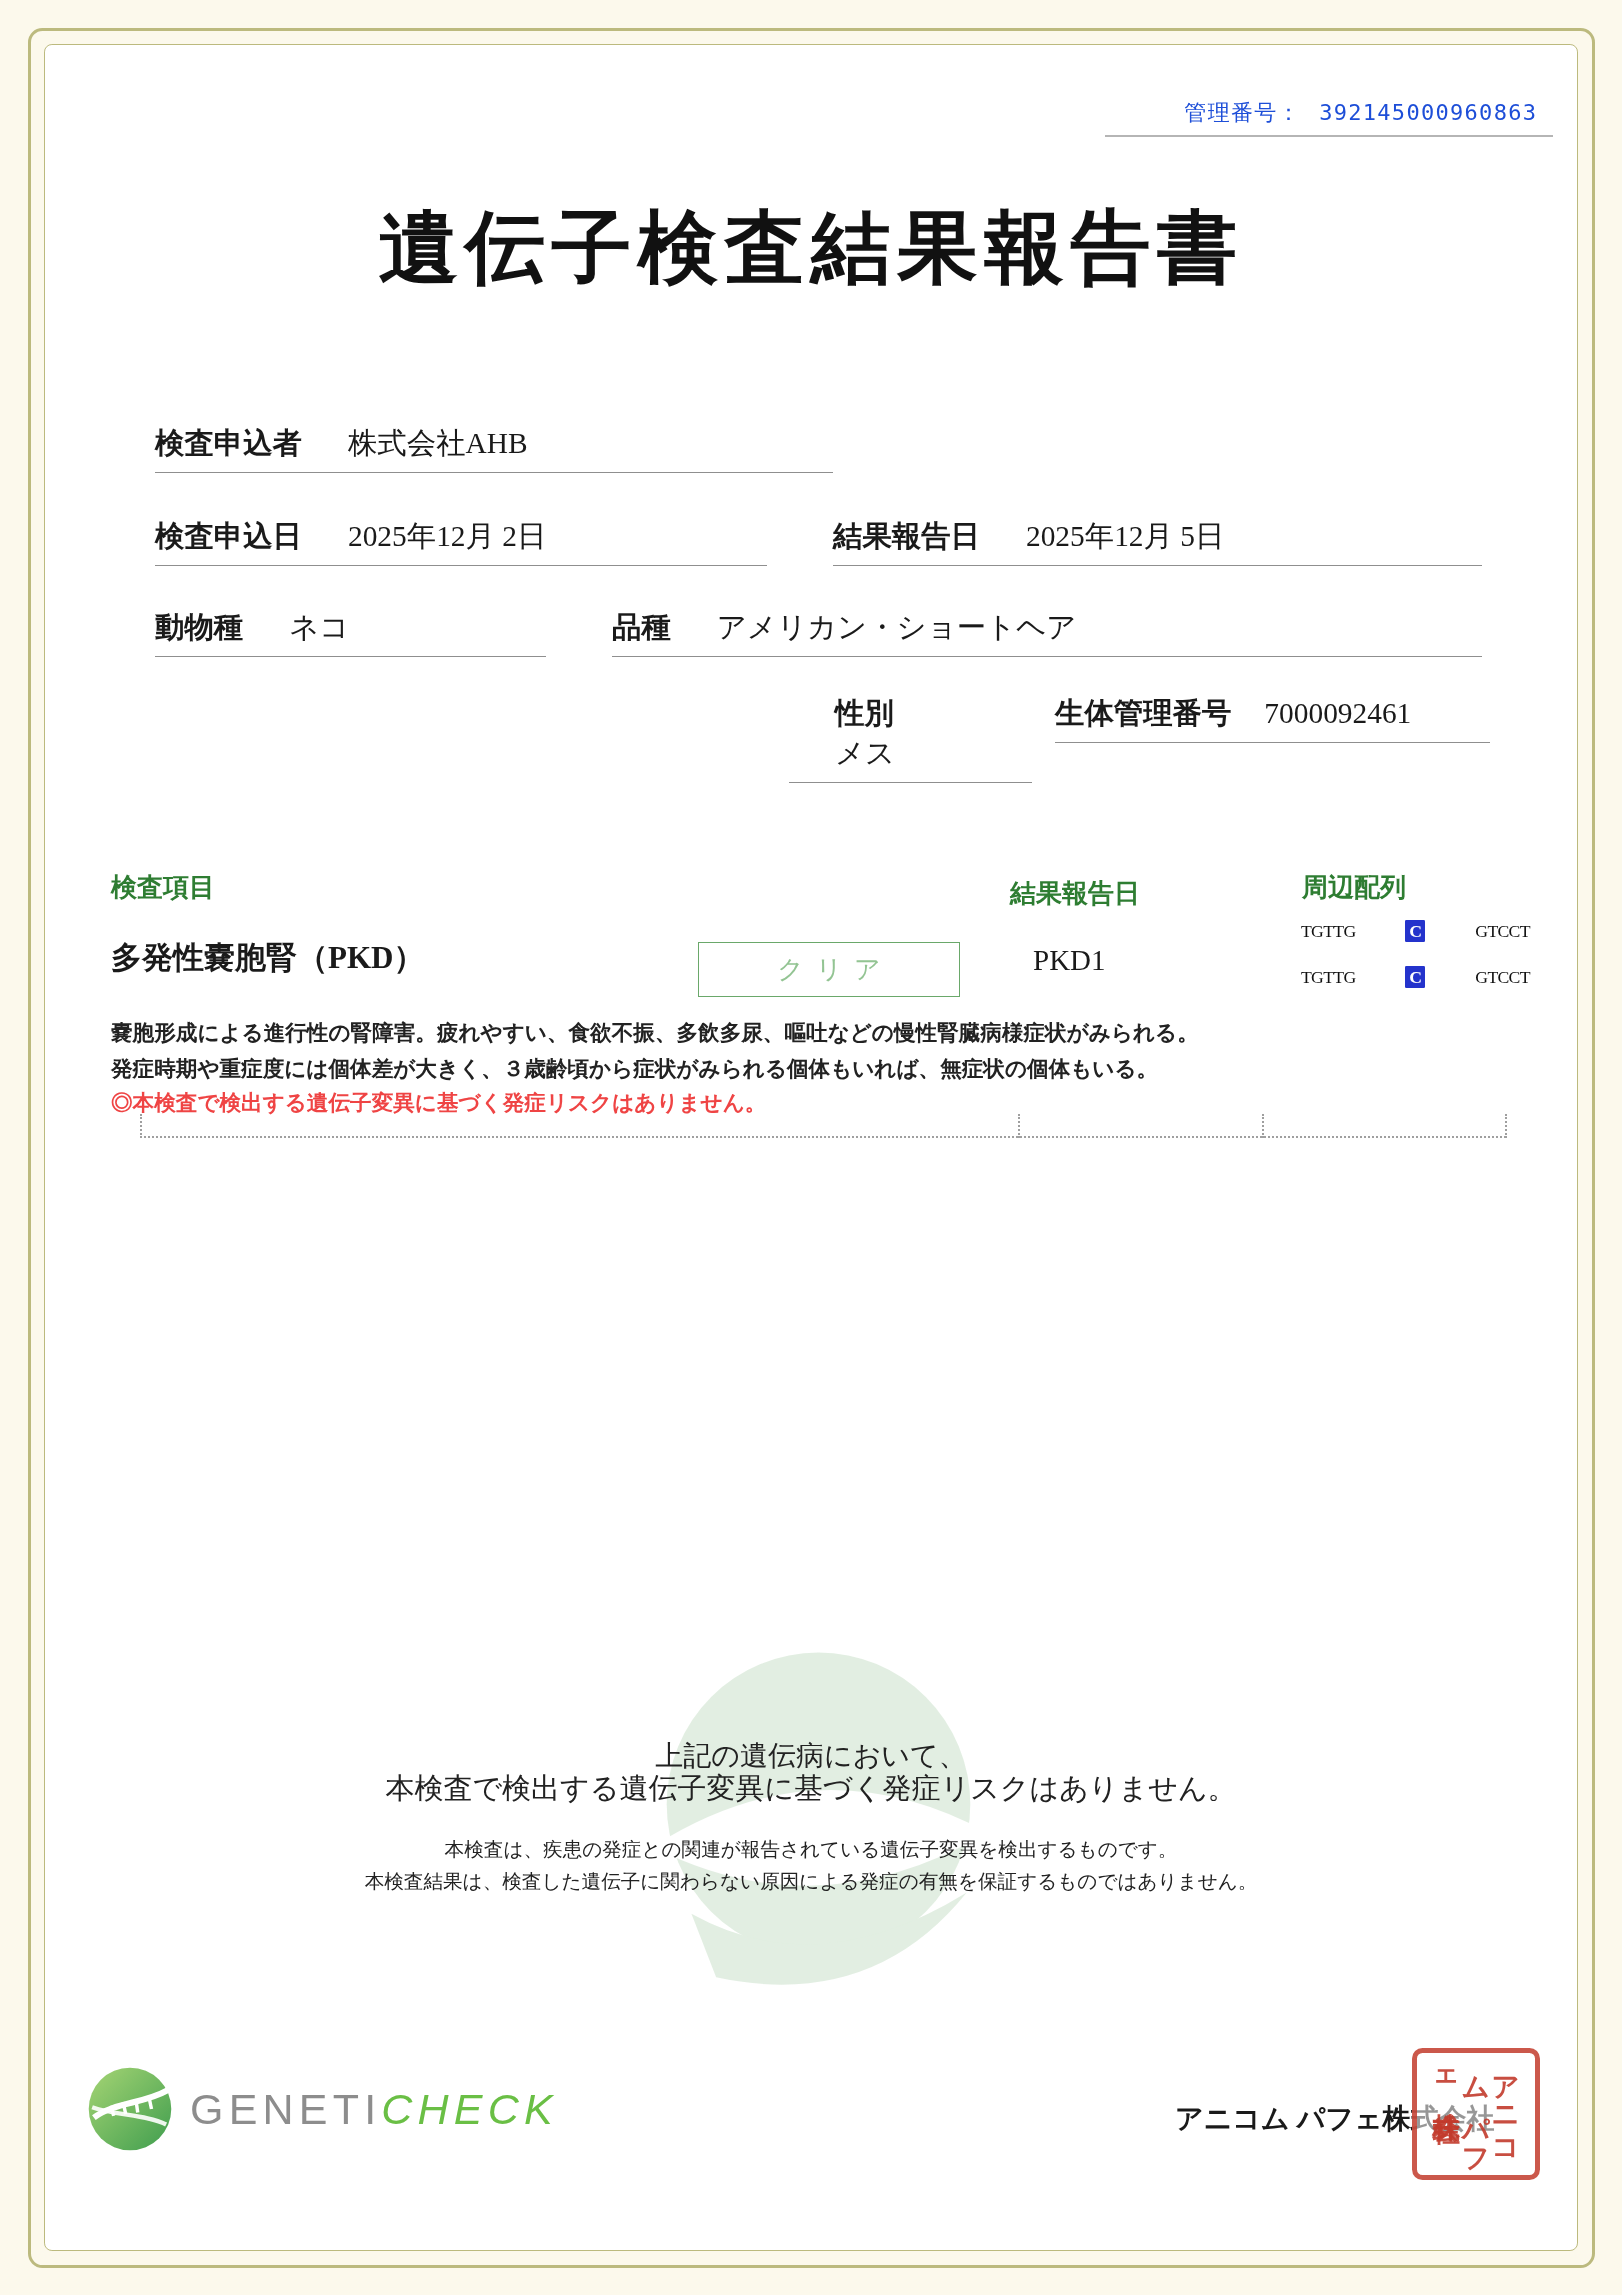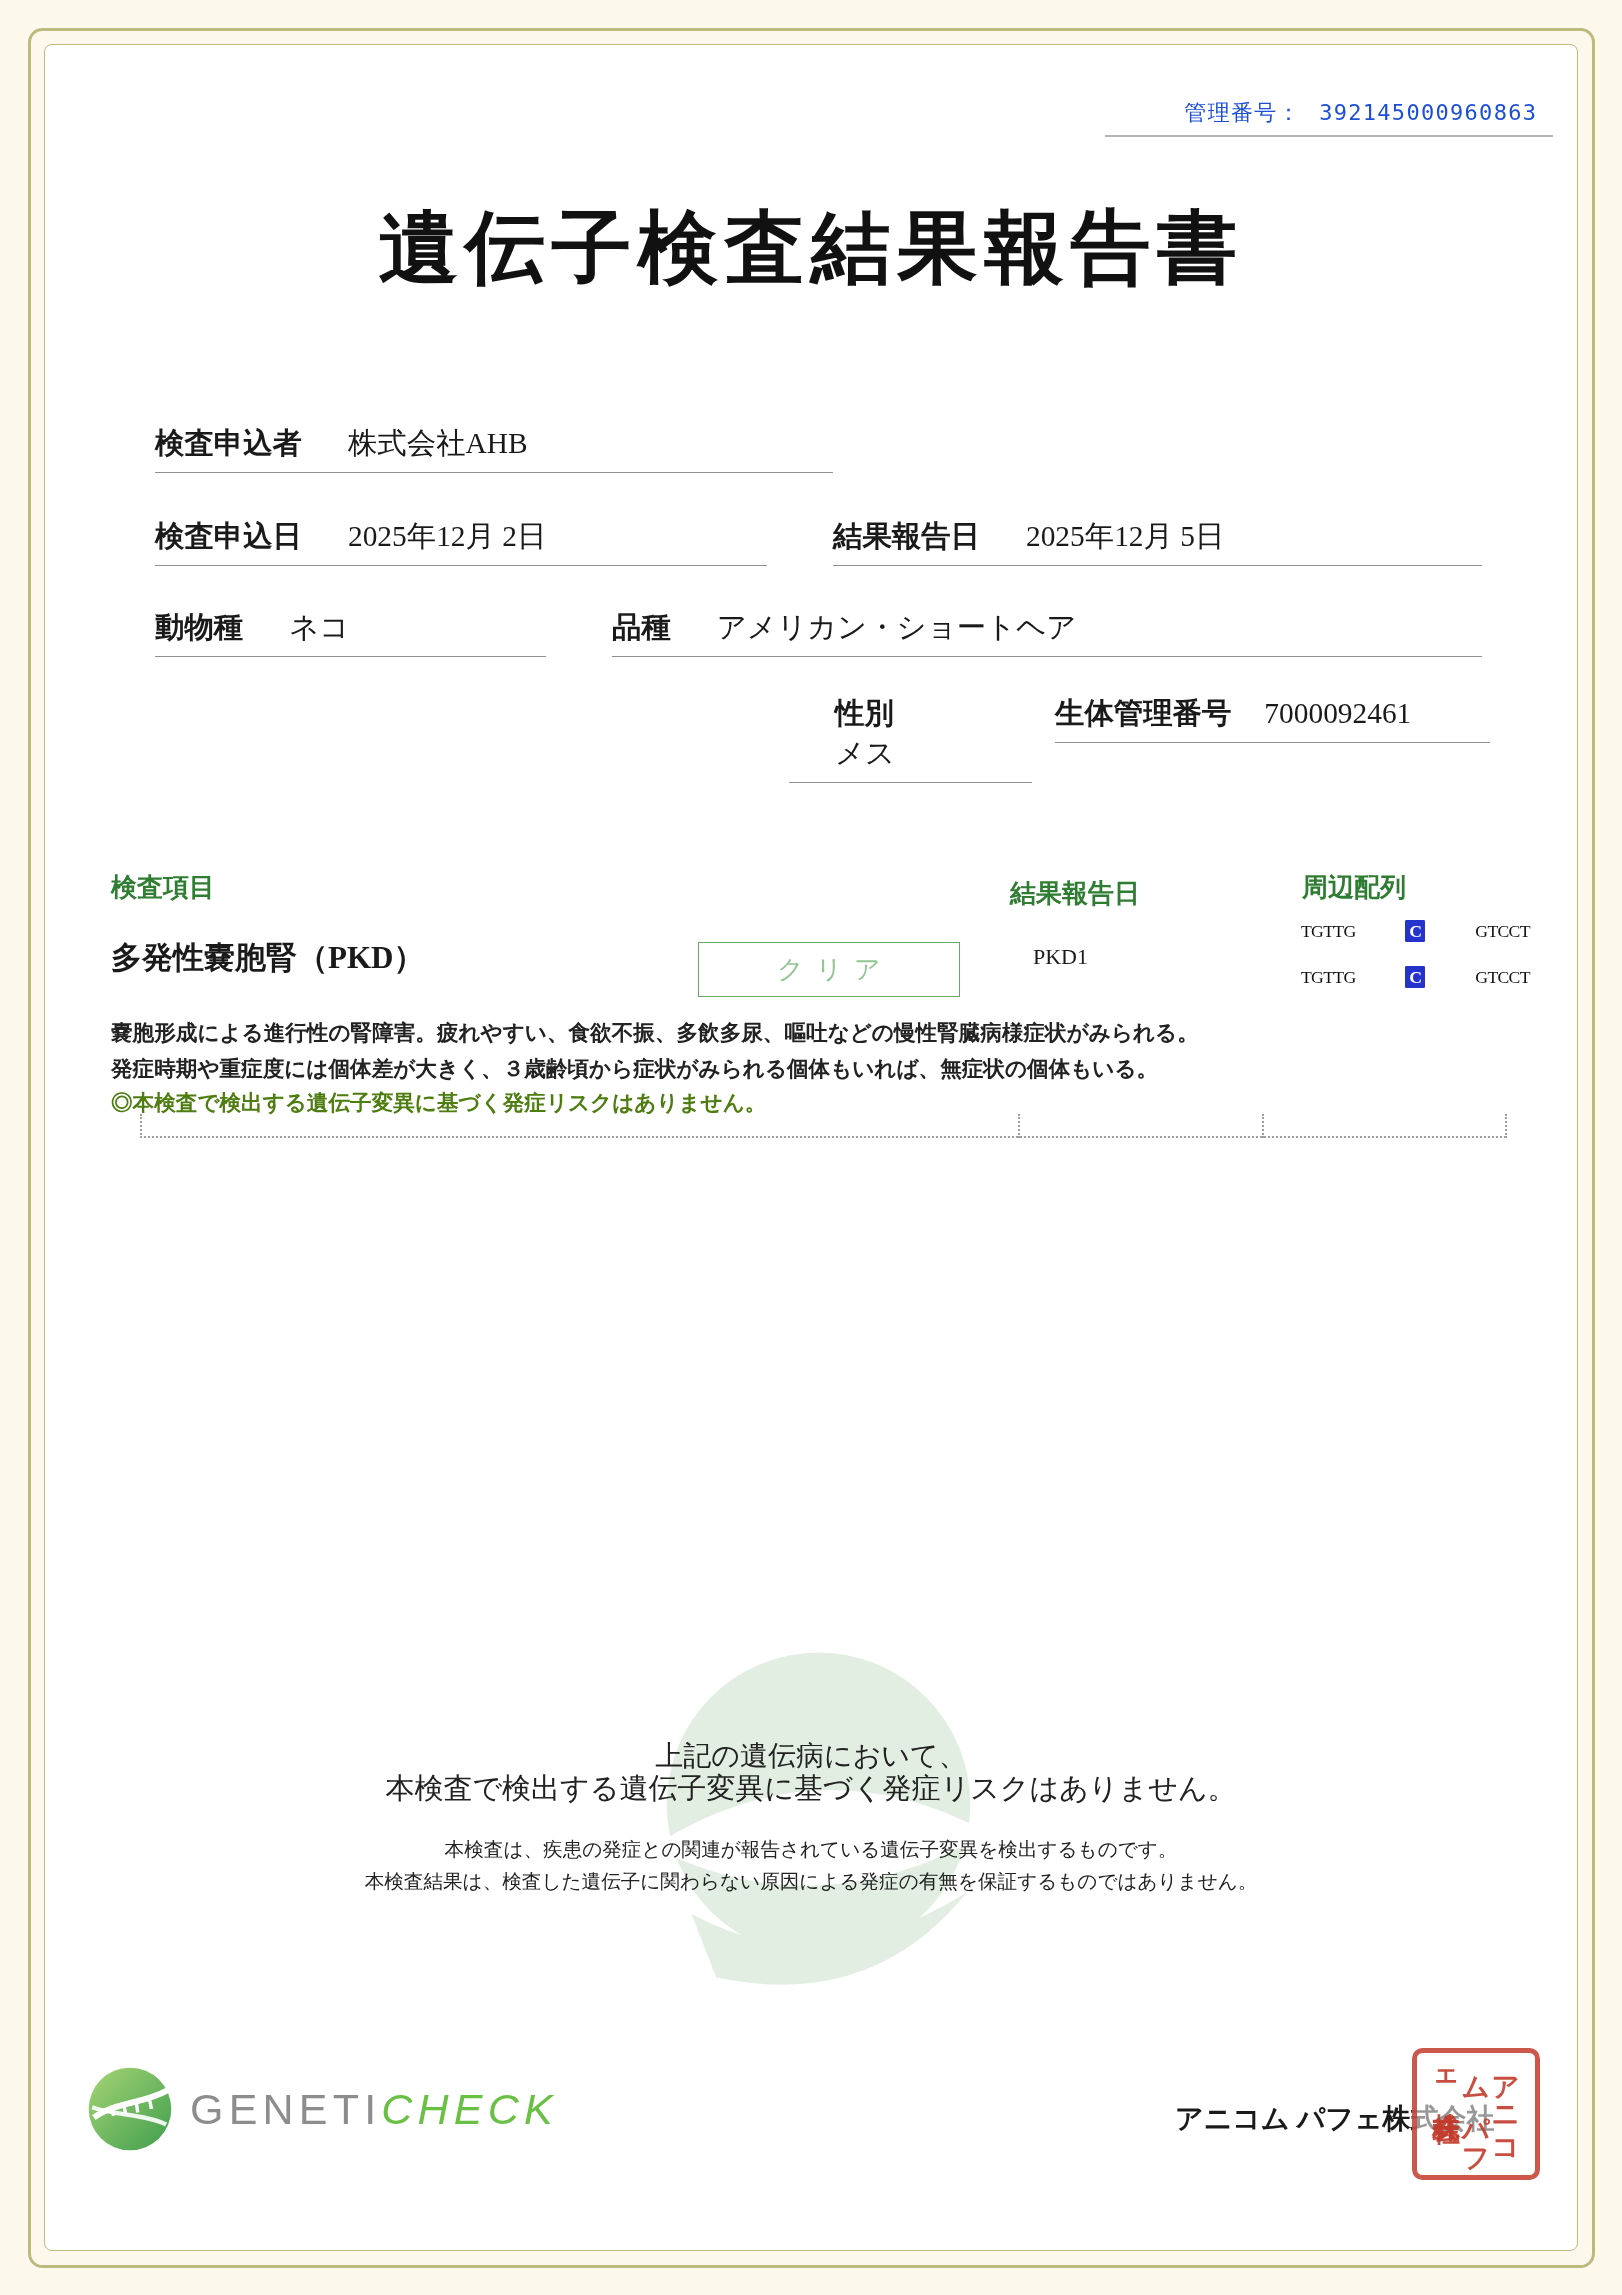--- a/index.html
+++ b/index.html
@@ -54,34 +54,34 @@
   .item-name { position: absolute; left: 111px; top: 937px; font-size: 31px; font-weight: bold; z-index: 3; }
   .result-box {
     position: absolute; left: 698px; top: 942px; width: 262px; height: 55px;
     border: 1.3px solid #6aa86a; display: flex; align-items: center; justify-content: center;
     z-index: 3;
   }
   .result-box .result-text {
     font-family: "Liberation Sans", sans-serif;
     font-size: 26px; color: #93c493; letter-spacing: 11.8px; padding-left: 11.8px;
   }
-  .gene-name { position: absolute; left: 1033px; top: 944px; font-size: 22px; z-index: 3; }
+  .gene-name { position: absolute; left: 1033px; top: 944px; font-size: 29px; z-index: 3; }
   .seq-row {
     position: absolute; left: 1301px;
     font-family: Liberation Serif, serif;
     font-size: 17.7px; letter-spacing: -0.7px; color: #111; z-index: 3;
     display: flex; align-items: center; gap: 48px;
   }
   .seq-variant {
     background: #2433cc; color: #ffffff;
     padding: 0.7px 3.9px; margin: 0 2px; border-radius: 1.3px;
     font-weight: bold;
   }
   .desc { position: absolute; left: 111px; font-size: 21.6px; font-weight: bold; color: #222; z-index: 3; white-space: nowrap; }
-  .risk-note { color: #4d7c0f; }
+  .risk-note { color: #ef4444; }
   
   .dot-h { position: absolute; left: 140px; top: 1136px; width: 1366px; border-bottom: 2px dotted #9f9f9f; z-index: 2; }
   .dot-v { position: absolute; top: 1114px; height: 23.6px; border-left: 2px dotted #9f9f9f; z-index: 2; }
   
   .watermark { position: absolute; left: 609px; top: 1649px; width: 419px; height: 353px; opacity: 0.16; z-index: 1; }
   
   .summary { position: absolute; left: 0; width: 100%; text-align: center; font-family: "Liberation Sans", sans-serif; color: #222; z-index: 3; }
   .s-line1 { top: 1725px; font-size: 28px; margin-top: 12px; }
   .s-line2 { top: 1769px; font-size: 29px; }
   .s-note1 { top: 1836px; font-size: 19.6px; }

